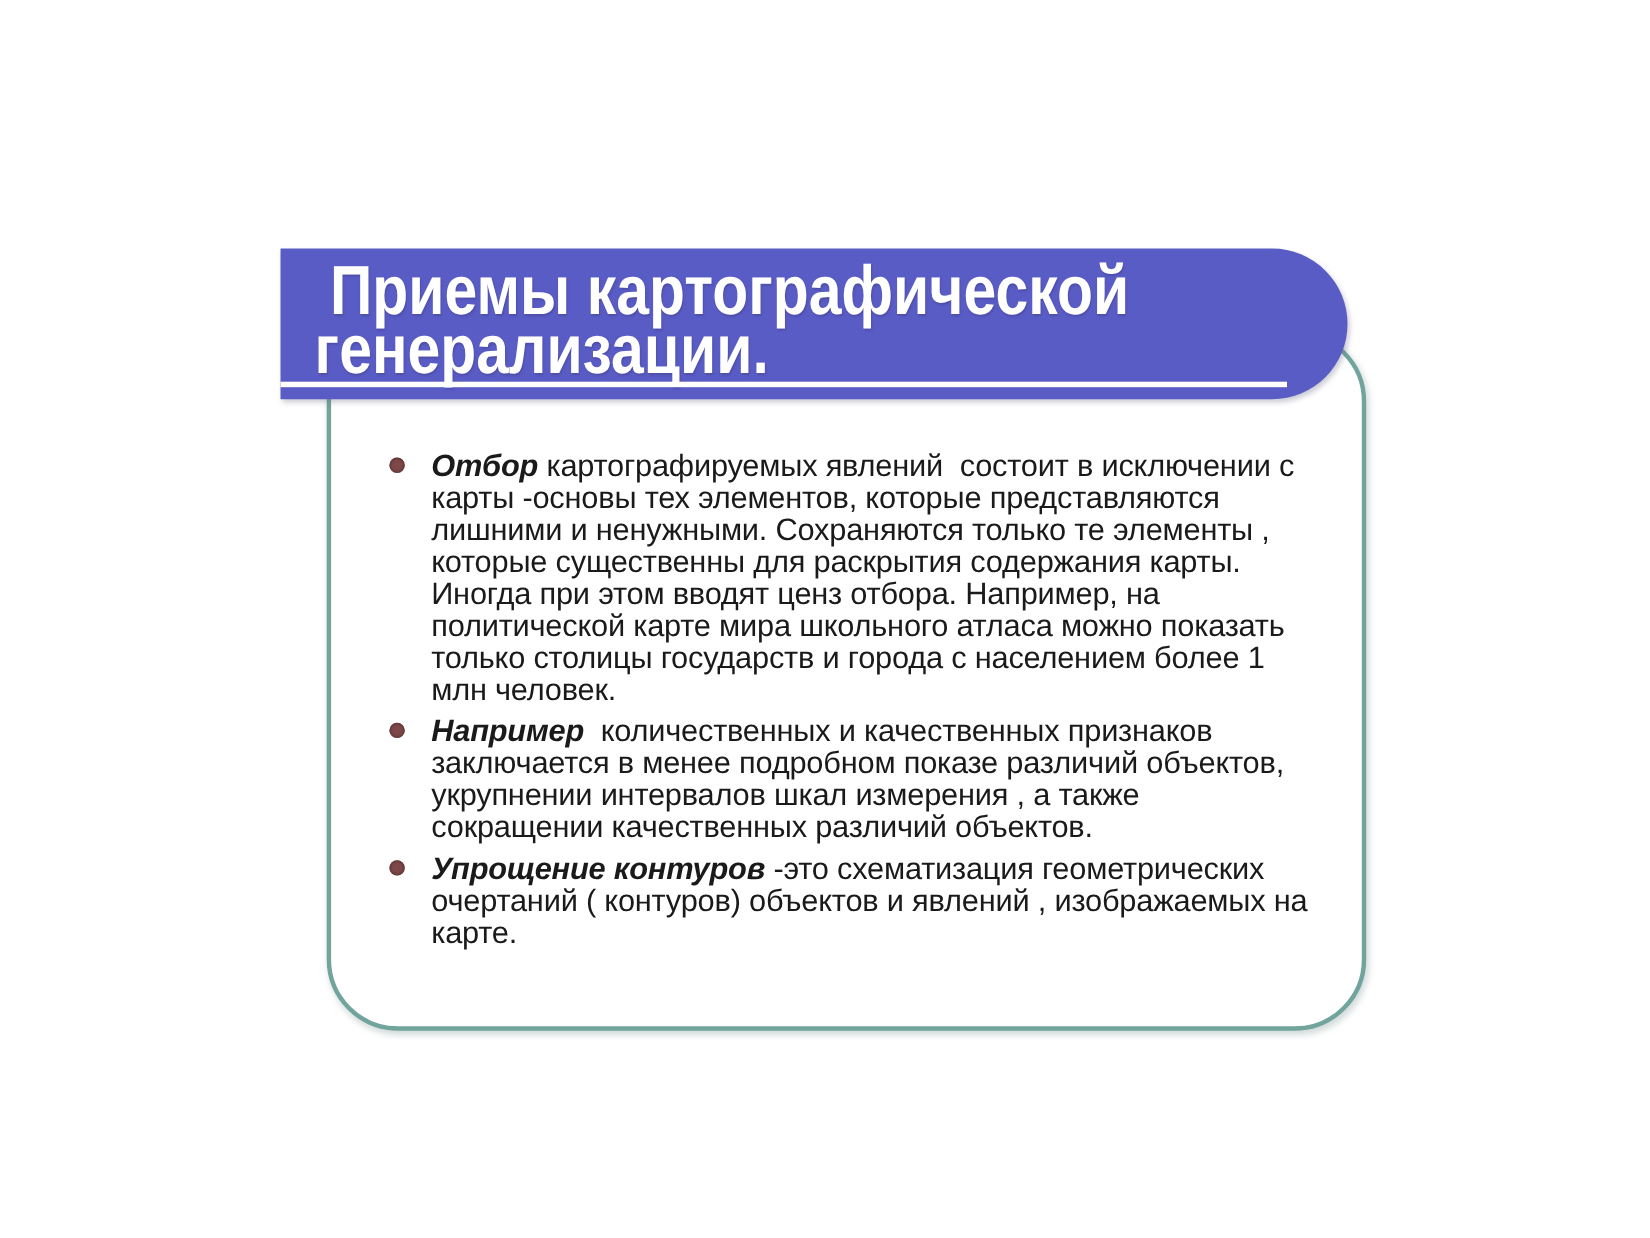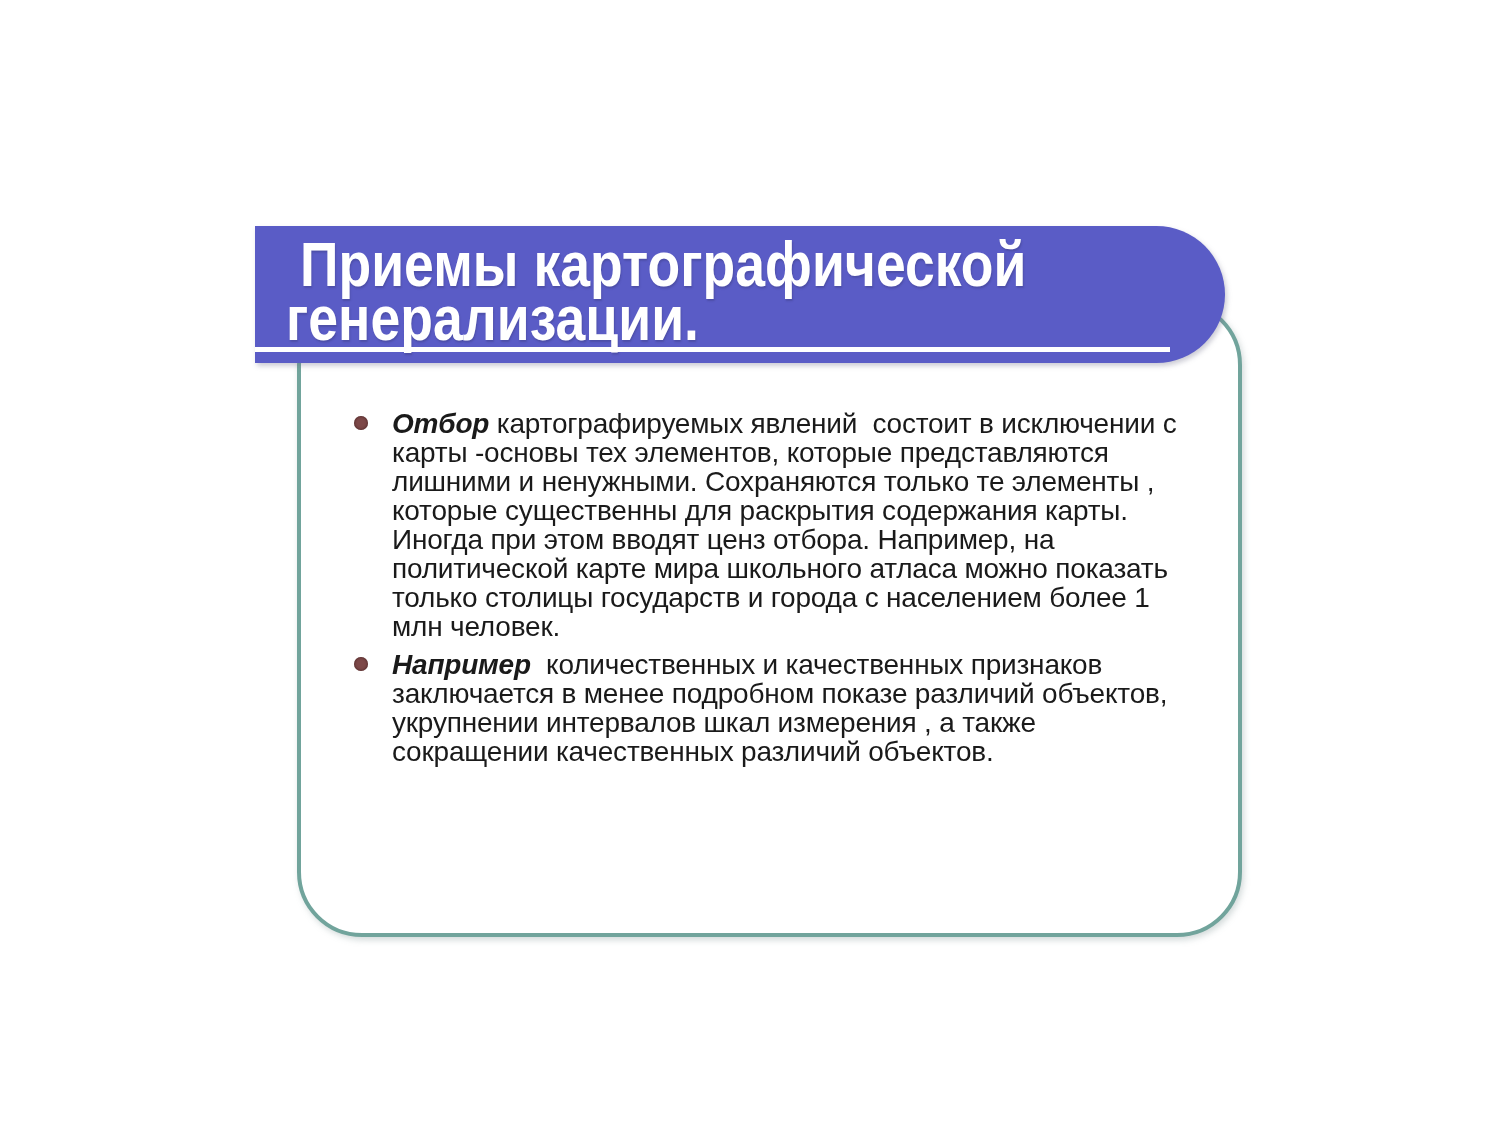--- a/index.html
+++ b/index.html
@@ -126,15 +126,21 @@
 только столицы государств и города с населением более 1
 млн человек.</span></div>
     </li>
     <li>
       <span class="dot"></span>
       <div class="btext"><span class="lead">Например</span><span class="rest">  количественных и качественных признаков
 заключается в менее подробном показе различий объектов,
 укрупнении интервалов шкал измерения , а также
 сокращении качественных различий объектов.</span></div>
     </li>
+    <li>
+      <span class="dot"></span>
+      <div class="btext"><span class="lead">Упрощение контуров</span><span class="rest"> -это схематизация геометрических
+очертаний ( контуров) объектов и явлений , изображаемых на
+карте.</span></div>
+    </li>
   </ul>
 
 </div>
 
 </body></html>

